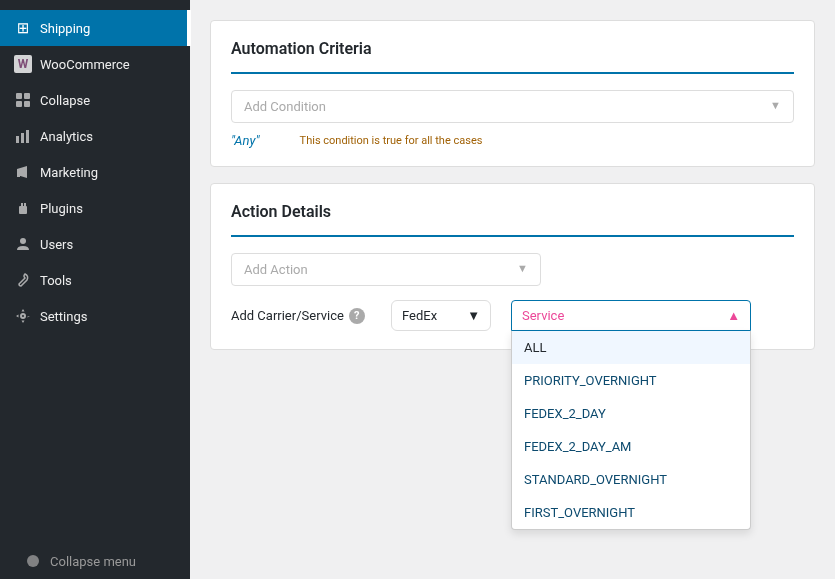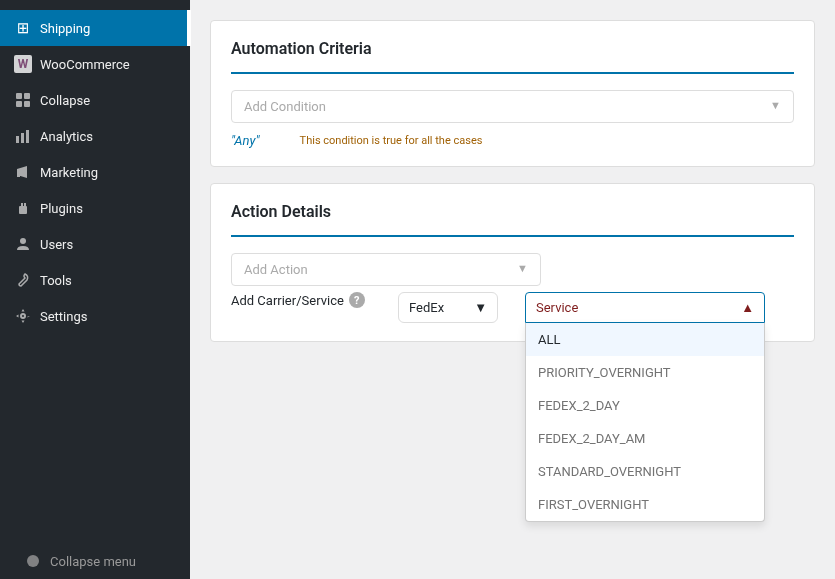--- a/index.html
+++ b/index.html
@@ -132,23 +132,23 @@
     }
 
     .condition-desc {
       color: #a16207;
       font-size: 11px;
     }
 
     
     .action-row {
       display: flex;
-      align-items: flex-start;
-      gap: 27px;
-      margin-top: 6px;
+      align-items: center;
+      gap: 20px;
+      margin-top: 14px;
     }
 
     .action-label {
       display: flex;
       align-items: center;
       gap: 5px;
       font-size: 13px;
       color: #23282d;
       min-width: 140px;
     }
@@ -187,21 +187,21 @@
     }
 
     .service-select {
       display: flex;
       align-items: center;
       justify-content: space-between;
       border: 1px solid #0073aa;
       border-radius: 4px 4px 0 0;
       padding: 7px 10px;
       font-size: 13px;
-      color: #7f1d1d;
+      color: #ec4899;
       cursor: pointer;
       background: #fff;
       min-width: 240px;
     }
 
     .service-dropdown-list {
       position: absolute;
       top: 100%;
       left: 0;
       right: 0;
@@ -209,21 +209,21 @@
       border: 1px solid #ccc;
       border-top: none;
       border-radius: 0 0 4px 4px;
       z-index: 100;
       box-shadow: 0 4px 8px rgba(0,0,0,0.1);
     }
 
     .service-option {
       padding: 9px 12px;
       font-size: 13px;
-      color: #737373;
+      color: #0c4a6e;
       cursor: pointer;
     }
 
     .service-option.selected {
       background: #f0f7ff;
       color: #23282d;
     }
   </style>
 </head>
 <body>

